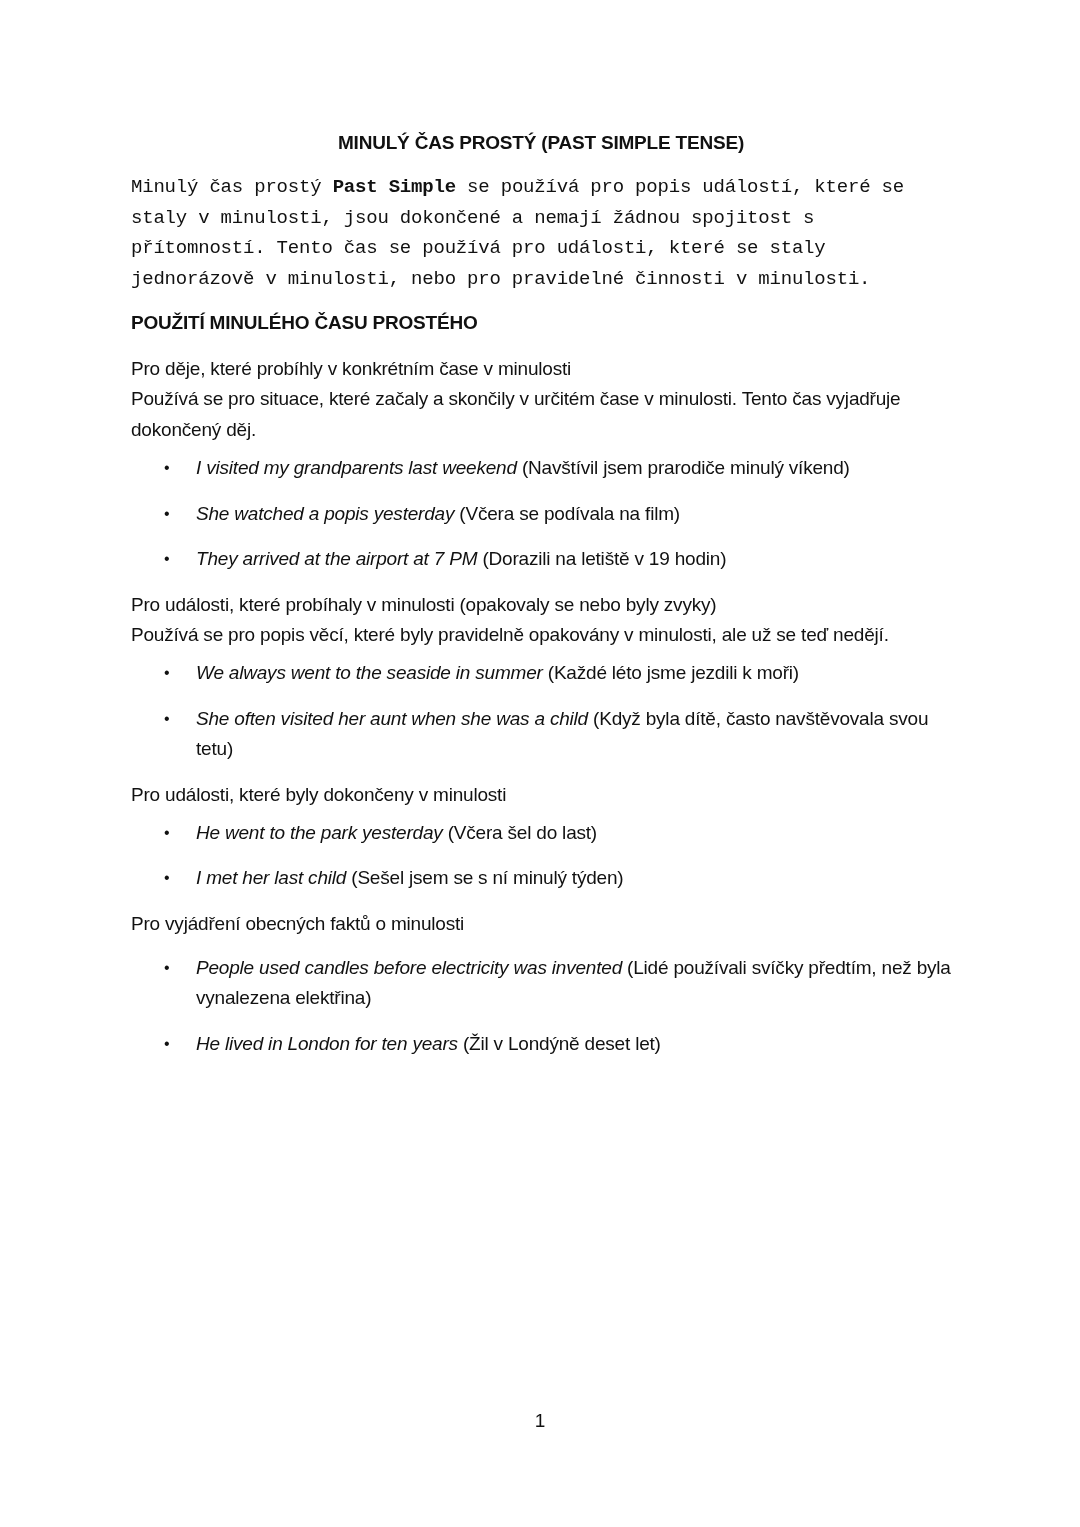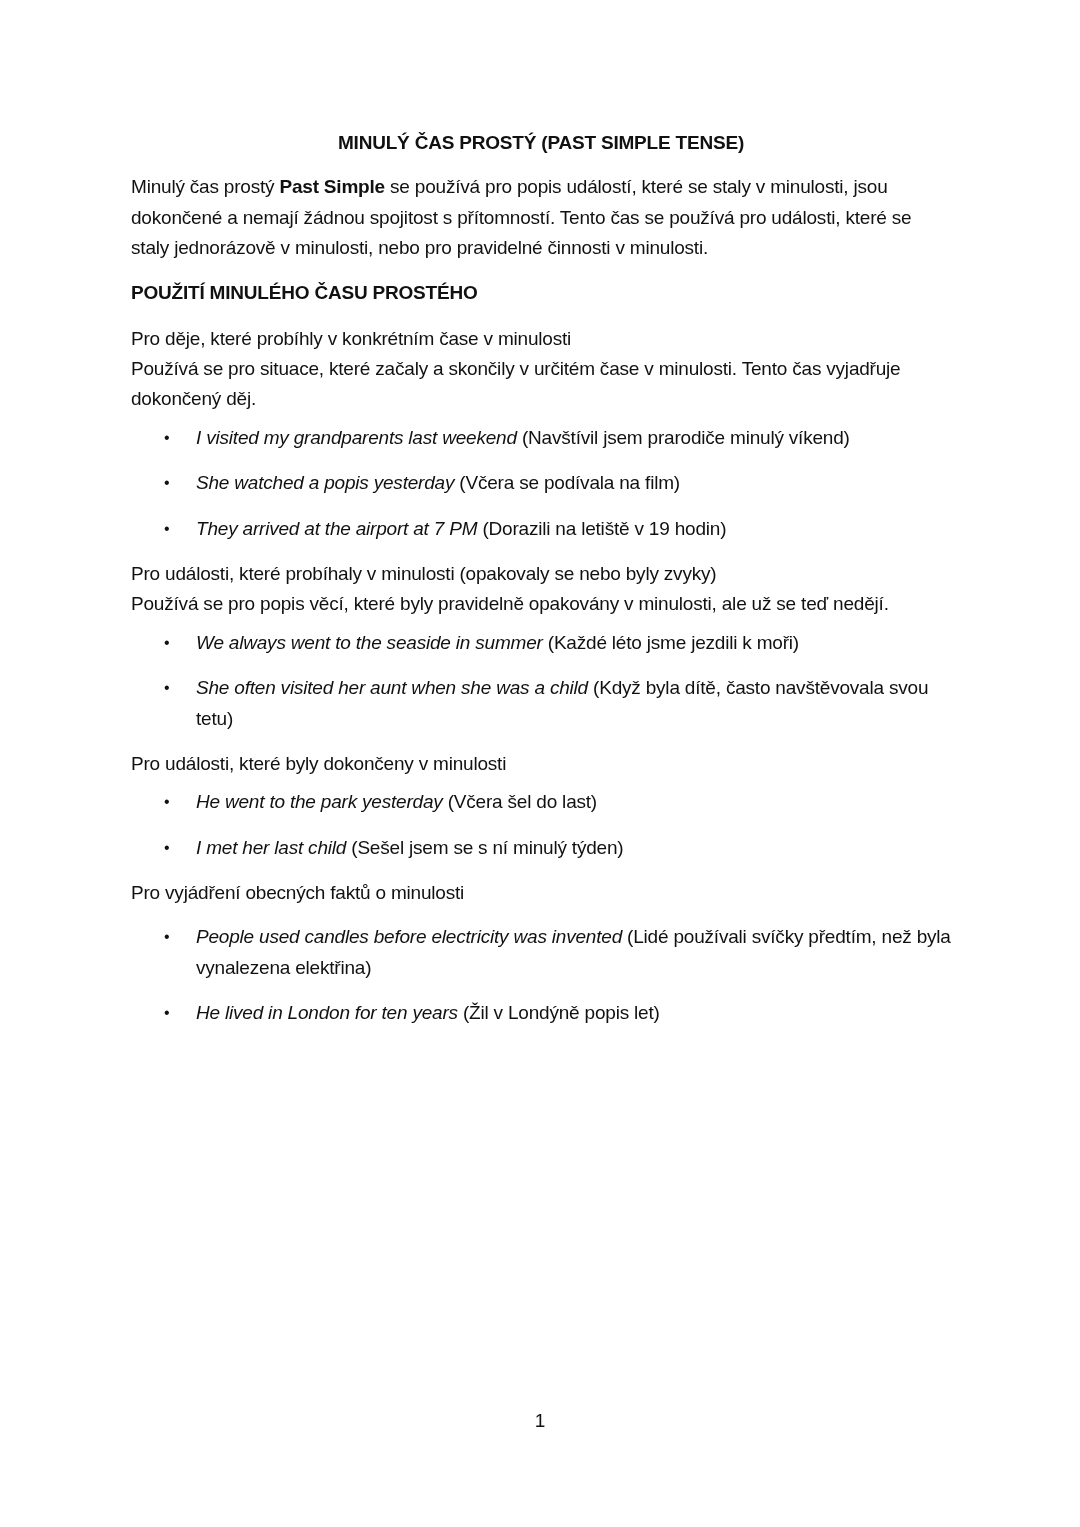--- a/index.html
+++ b/index.html
@@ -3,21 +3,21 @@
 <meta charset="utf-8">
 <style>
   html, body { margin: 0; padding: 0; background: #ffffff; }
   body {
     width: 1080px; height: 1527px; position: relative; overflow: hidden;
     font-family: "Liberation Sans", "DejaVu Sans", sans-serif;
     color: #111111;
   }
   .page { position: absolute; left: 131px; top: 130px; width: 820px; }
   .title { font-weight: bold; font-size: 19px; line-height: 26px; margin: 0 0 16px 0; letter-spacing: -0.2px; text-align: center; }
-  .para { font-size: 19px; line-height: 30.5px; margin: 0 0 8px 0; letter-spacing: -0.2px; }
+  .para { font-size: 19px; line-height: 30.5px; margin: 0 0 8px 0; letter-spacing: -0.2px; font-family: Liberation Mono, monospace; }
   .section-title { font-weight: bold; font-size: 19px; line-height: 26px; margin: 16px 0 18px 0; letter-spacing: -0.2px; }
   .sub-heading { font-weight: normal; font-size: 19px; line-height: 30px; margin: 0; letter-spacing: -0.2px; }
   .sub-desc { font-size: 19px; line-height: 30.5px; margin: 0; letter-spacing: -0.2px; }
   ul.examples { list-style: none; margin: 8px 0 6px 0; padding: 0; }
   ul.examples li {
     position: relative; padding-left: 65px; font-size: 19px; line-height: 30.5px;
     margin-bottom: 15px; letter-spacing: -0.2px;
   }
   ul.examples li .bullet {
     position: absolute; left: 33px; top: 0; font-size: 16px;
@@ -62,18 +62,18 @@
     <ul class="examples">
       <li><span class="bullet">•</span><span class="en">He went to the park yesterday</span><span> (Včera šel do last)</span></li>
       <li><span class="bullet">•</span><span class="en">I met her last child</span><span> (Sešel jsem se s ní minulý týden)</span></li>
     </ul>
   </div>
 
   <div>
     <p class="sub-heading">Pro vyjádření obecných faktů o minulosti</p>
     <ul class="examples" style="margin-top:14px;">
       <li><span class="bullet">•</span><span class="en">People used candles before electricity was invented</span><span> (Lidé používali svíčky předtím, než byla vynalezena elektřina)</span></li>
-      <li><span class="bullet">•</span><span class="en">He lived in London for ten years</span><span> (Žil v Londýně popis let)</span></li>
+      <li><span class="bullet">•</span><span class="en">He lived in London for ten years</span><span> (Žil v Londýně deset let)</span></li>
     </ul>
   </div>
 </div>
 
 <div class="page-number">1</div>
 
 </body></html>

